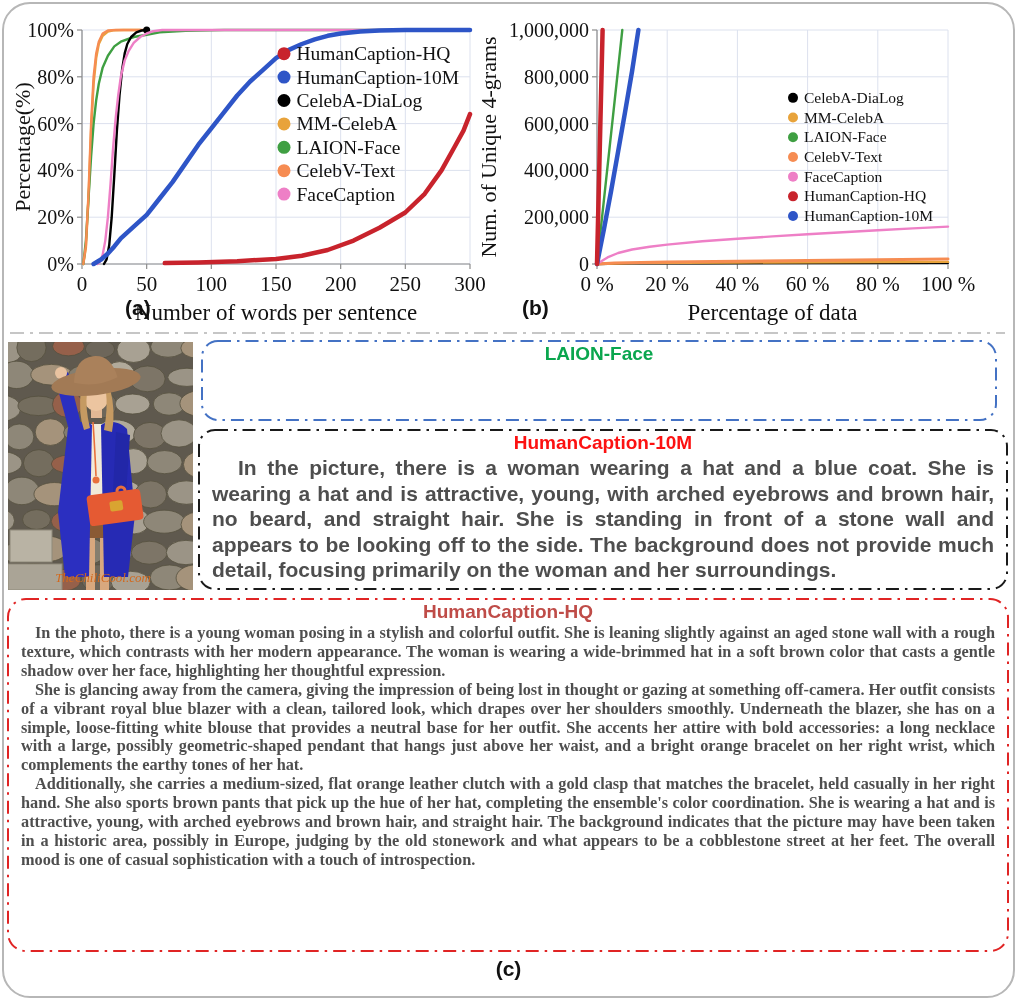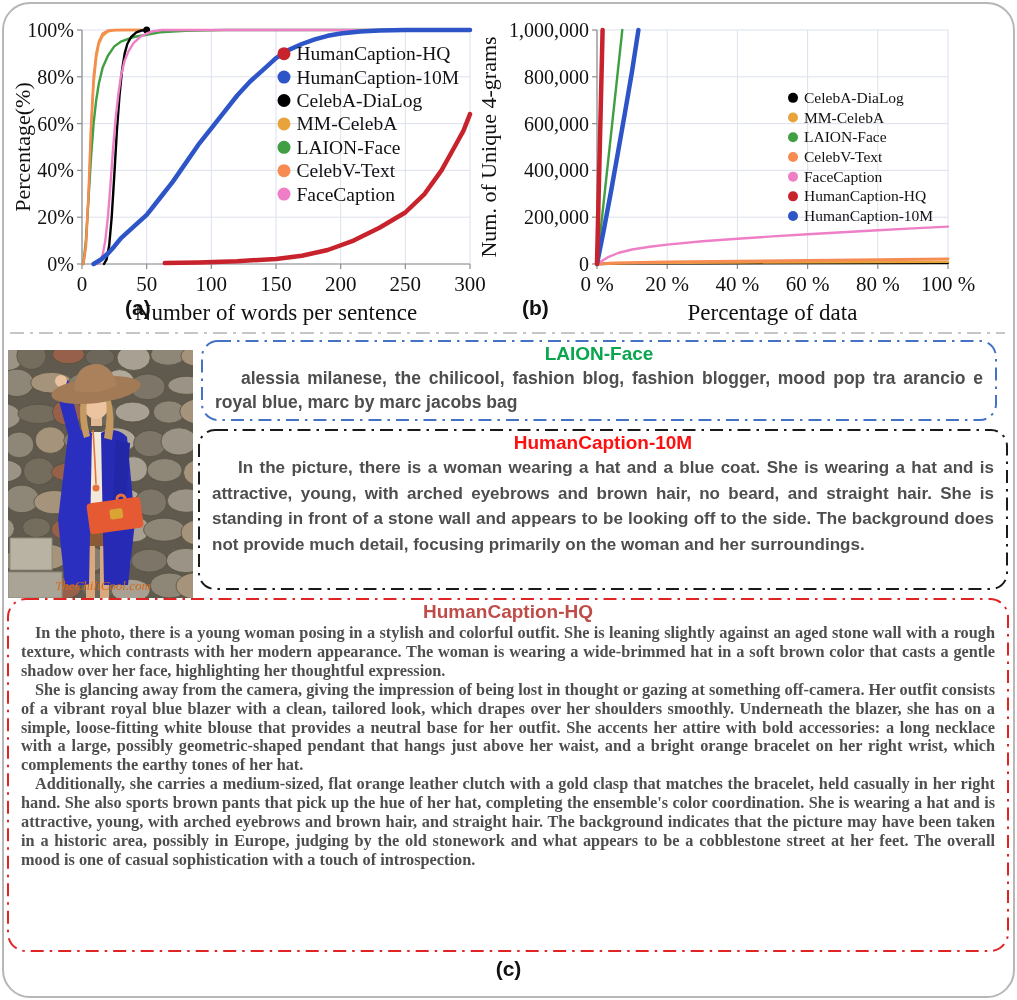--- a/index.html
+++ b/index.html
@@ -5,28 +5,28 @@
   html,body{margin:0;padding:0;background:#fff;}
   .figure{position:relative;width:1017px;height:1000px;background:#fff;overflow:hidden;
           font-family:"Liberation Sans",sans-serif;}
   .outer-border{position:absolute;inset:2px;border:2.5px solid #b7b7b7;border-radius:28px;
           pointer-events:none;z-index:6;}
   .chart{position:absolute;}
   .panel-label{position:absolute;font-weight:bold;font-size:21px;color:#111;
           font-family:"Liberation Sans",sans-serif;}
   .divider{position:absolute;left:10px;right:12px;top:332px;height:2px;
           background:repeating-linear-gradient(90deg,#c6c6c6 0 14px,transparent 14px 20px,#c6c6c6 20px 23px,transparent 23px 29px);}
-  .photo{position:absolute;left:8px;top:350px;width:185px;height:248px;overflow:hidden;}
+  .photo{position:absolute;left:8px;top:342px;width:185px;height:248px;overflow:hidden;}
   .cap-box{position:absolute;box-sizing:border-box;}
   .dashbox{position:absolute;inset:0;pointer-events:none;}
   .cap-inner{position:relative;z-index:2;padding:3px 15px 4px 15px;}
   .cap-title{text-align:center;font-weight:bold;font-size:19px;line-height:24px;}
   .cap-text{color:#4e4e4e;font-weight:bold;text-align:justify;}
   .laion .cap-text{font-size:17.5px;line-height:24px;text-indent:26px;}
-  .hc10m .cap-text{font-size:17px;line-height:25.5px;text-indent:26px;}
+  .hc10m .cap-text{font-size:21px;line-height:25.5px;text-indent:26px;}
   .hchq .cap-text p{margin:0;font-size:16.3px;line-height:18.9px;text-indent:14px;font-family:Liberation Serif, serif;}
   .c-label{position:absolute;left:0;right:0;top:957px;text-align:center;}
 </style>
 </head>
 <body>
 
 <div class="figure">
   <div class="outer-border"></div>
 
   <div class="chart" id="chart-a" style="left:0px;top:2px;width:500px;height:332px;"><svg width="500" height="332" viewBox="0 0 500 332">
@@ -280,21 +280,20 @@
       <text x="95" y="240" text-anchor="middle" font-family="Liberation Serif, serif" font-style="italic" font-size="13" fill="#d2691e">TheChiliCool.com</text>
     </svg>
   </div>
 
   <div class="cap-box laion" style="left:200px;top:339px;width:798px;height:83px;">
       <svg class="dashbox" width="798" height="83" viewBox="0 0 798 83">
        <rect x="2" y="2" width="794" height="79" rx="16" fill="none" stroke="#4472c4" stroke-width="2" stroke-dasharray="13 6 2.5 6"></rect>
      </svg>
     <div class="cap-inner">
       <div class="cap-title" style="color: rgb(10, 166, 78);">LAION-Face</div>
-      <div class="cap-text">alessia milanese, the chilicool, fashion blog, fashion blogger, mood pop tra arancio e royal blue, marc by marc jacobs bag</div>
     </div>
   </div>
 
   <div class="cap-box hc10m" style="left:197px;top:428px;width:812px;height:163px;">
       <svg class="dashbox" width="812" height="163" viewBox="0 0 812 163">
        <rect x="2" y="2" width="808" height="159" rx="16" fill="none" stroke="#1a1a1a" stroke-width="2" stroke-dasharray="13 6 2.5 6"></rect>
      </svg>
     <div class="cap-inner">
       <div class="cap-title" style="color: rgb(252, 17, 17);">HumanCaption-10M</div>
       <div class="cap-text">In the picture, there is a woman wearing a hat and a blue coat. She is wearing a hat and is attractive, young, with arched eyebrows and brown hair, no beard, and straight hair. She is standing in front of a stone wall and appears to be looking off to the side. The background does not provide much detail, focusing primarily on the woman and her surroundings.</div>

